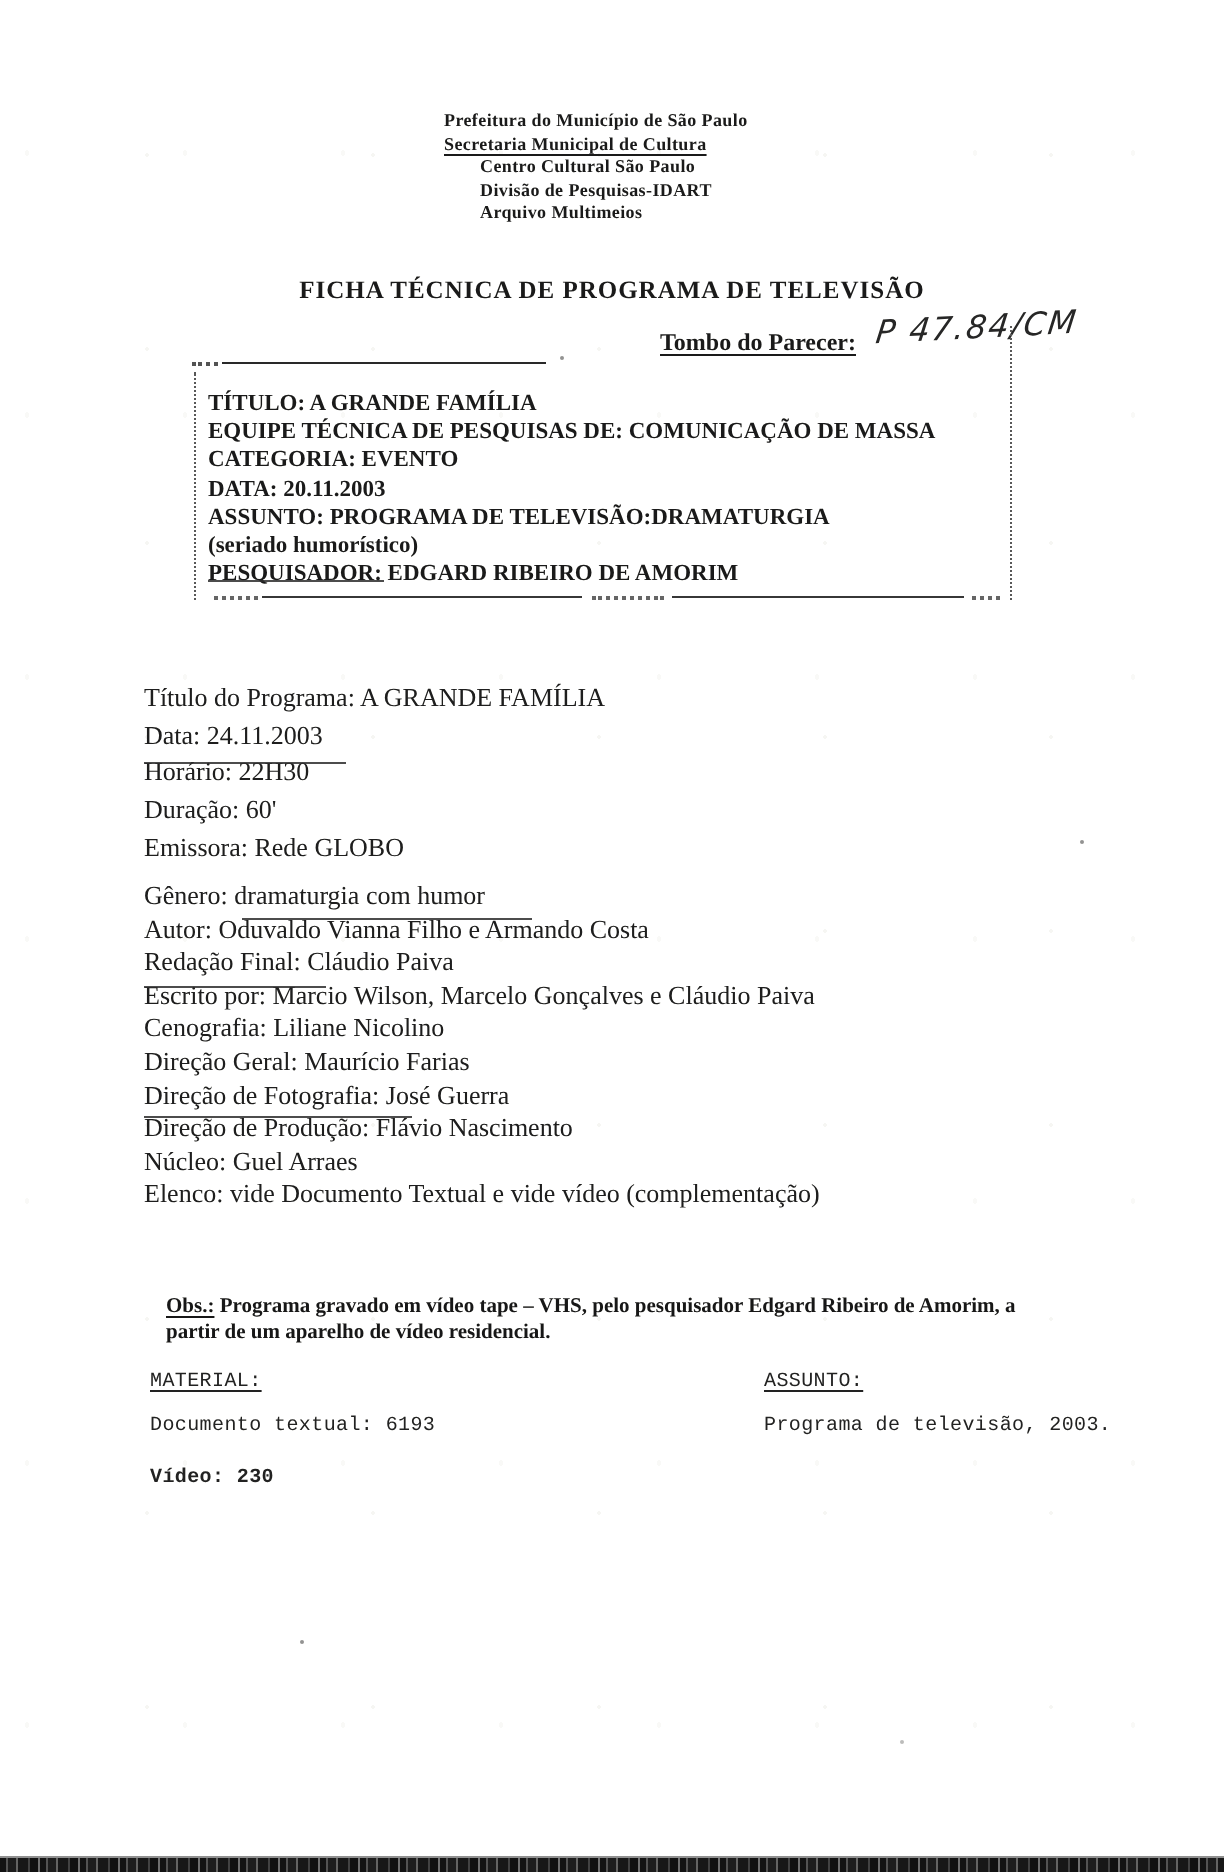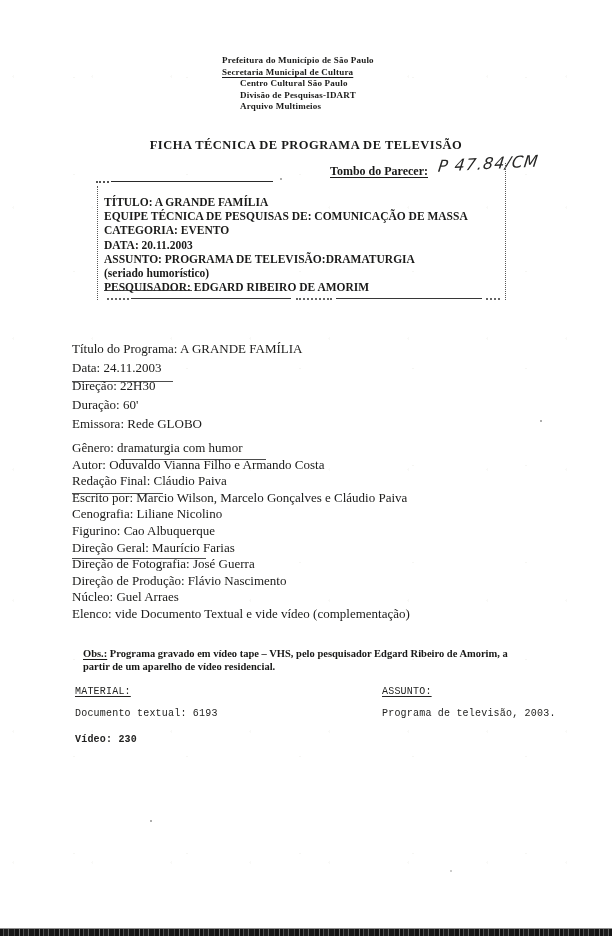--- a/index.html
+++ b/index.html
@@ -118,33 +118,32 @@
 
   <div class="dash dots  dash-d1"></div>
   <div class="dash solid dash-a"></div>
   <div class="dash dots  dash-d2"></div>
   <div class="dash solid dash-b"></div>
   <div class="dash dots  dash-d3"></div>
 
   <section class="program">
     <div>Título do Programa:  A GRANDE FAMÍLIA</div>
     <div>Data: 24.11.2003</div>
-    <div>Direção: 22H30</div>
+    <div>Horário: 22H30</div>
     <div>Duração: 60'</div>
     <div>Emissora: Rede GLOBO</div>
   </section>
   <div class="uline ul-data"></div>
 
   <section class="credits">
     <div>Gênero: dramaturgia com humor</div>
     <div>Autor: Oduvaldo Vianna Filho e Armando Costa</div>
     <div>Redação Final: Cláudio Paiva</div>
     <div>Escrito por: Marcio Wilson, Marcelo Gonçalves e Cláudio Paiva</div>
     <div>Cenografia: Liliane Nicolino</div>
-    <div>Figurino: Cao Albuquerque</div>
     <div>Direção Geral: Maurício Farias</div>
     <div>Direção de Fotografia: José Guerra</div>
     <div>Direção de Produção: Flávio Nascimento</div>
     <div>Núcleo: Guel Arraes</div>
     <div>Elenco: vide Documento Textual e vide vídeo (complementação)</div>
   </section>
   <div class="uline ul-gen"></div>
   <div class="uline ul-red"></div>
   <div class="uline ul-foto"></div>
 

